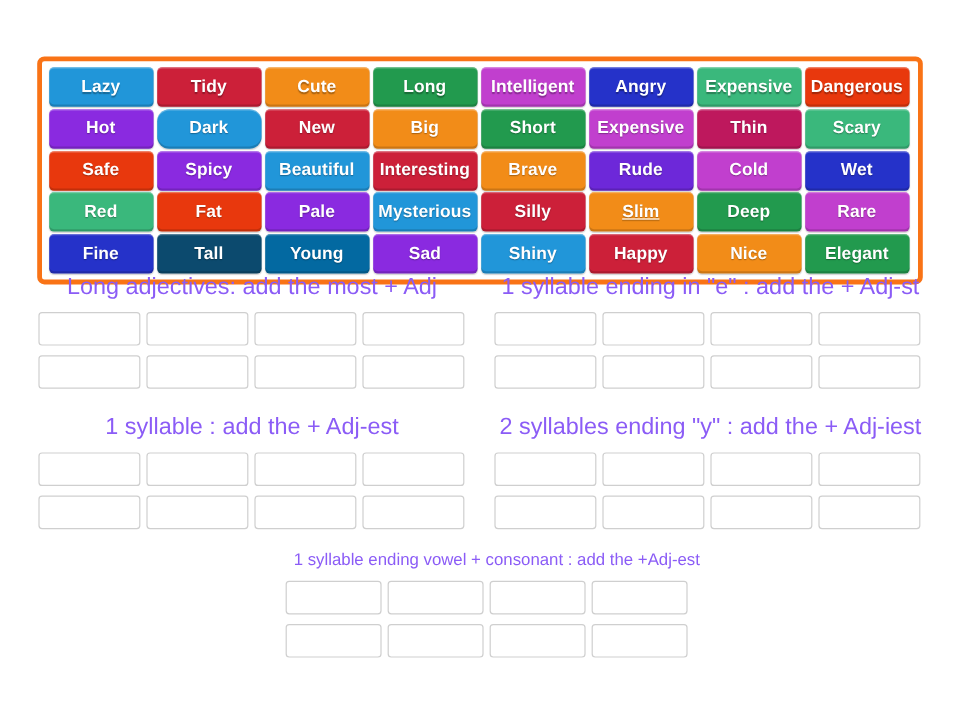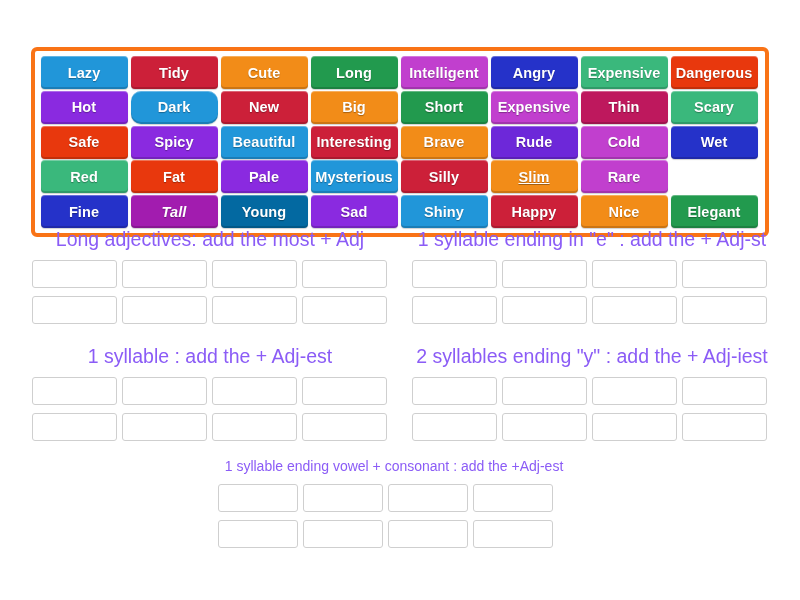--- a/index.html
+++ b/index.html
@@ -79,21 +79,21 @@
     border: 1px solid #cfcfcf;
     border-radius: 3px;
     background: #ffffff;
     margin: 0 5px 8px 0;
   }
 
   #cat-long   { left: 24px;  top: 228px; width: 372px; }
   #cat-e      { left: 404px; top: 228px; width: 376px; }
   #cat-syl1   { left: 24px;  top: 345px; width: 372px; }
   #cat-y      { left: 404px; top: 345px; width: 376px; }
-  #cat-vowel  { left: 208px; top: 458px; width: 372px; }
+  #cat-vowel  { left: 228px; top: 458px; width: 372px; }
 
   #cat-long  .zones, #cat-syl1 .zones { padding-left: 8px; }
   #cat-e     .zones, #cat-y    .zones { padding-left: 8px; }
   #cat-vowel .zones                   { padding-left: 10px; }
   #cat-vowel .zone { width: 80px; }
 </style>
 </head>
 <body>
 
 <div id="app">
@@ -189,29 +189,32 @@
         </div>
         <div class="tile" style="background: rgb(33, 150, 217);">
           <span>Mysterious</span>
         </div>
         <div class="tile" style="background: rgb(204, 32, 57);">
           <span>Silly</span>
         </div>
         <div class="tile" style="background: rgb(242, 140, 24); text-decoration: underline;">
           <span>Slim</span>
         </div>
+        <div class="tile" style="background: rgb(34, 154, 78);">
+          <span>Deep</span>
+        </div>
         <div class="tile" style="background: rgb(193, 63, 206);">
           <span>Rare</span>
         </div>
       </div>
       <div class="wb-row">
         <div class="tile" style="background: rgb(37, 50, 201);">
           <span>Fine</span>
         </div>
-        <div class="tile" style="background: #a21caf; font-style: italic;">
+        <div class="tile" style="background: #0c4a6e;">
           <span>Tall</span>
         </div>
         <div class="tile" style="background: #0369a1; text-align: center;">
           <span>Young</span>
         </div>
         <div class="tile" style="background: rgb(138, 42, 224);">
           <span>Sad</span>
         </div>
         <div class="tile" style="background: rgb(33, 150, 217);">
           <span>Shiny</span>

